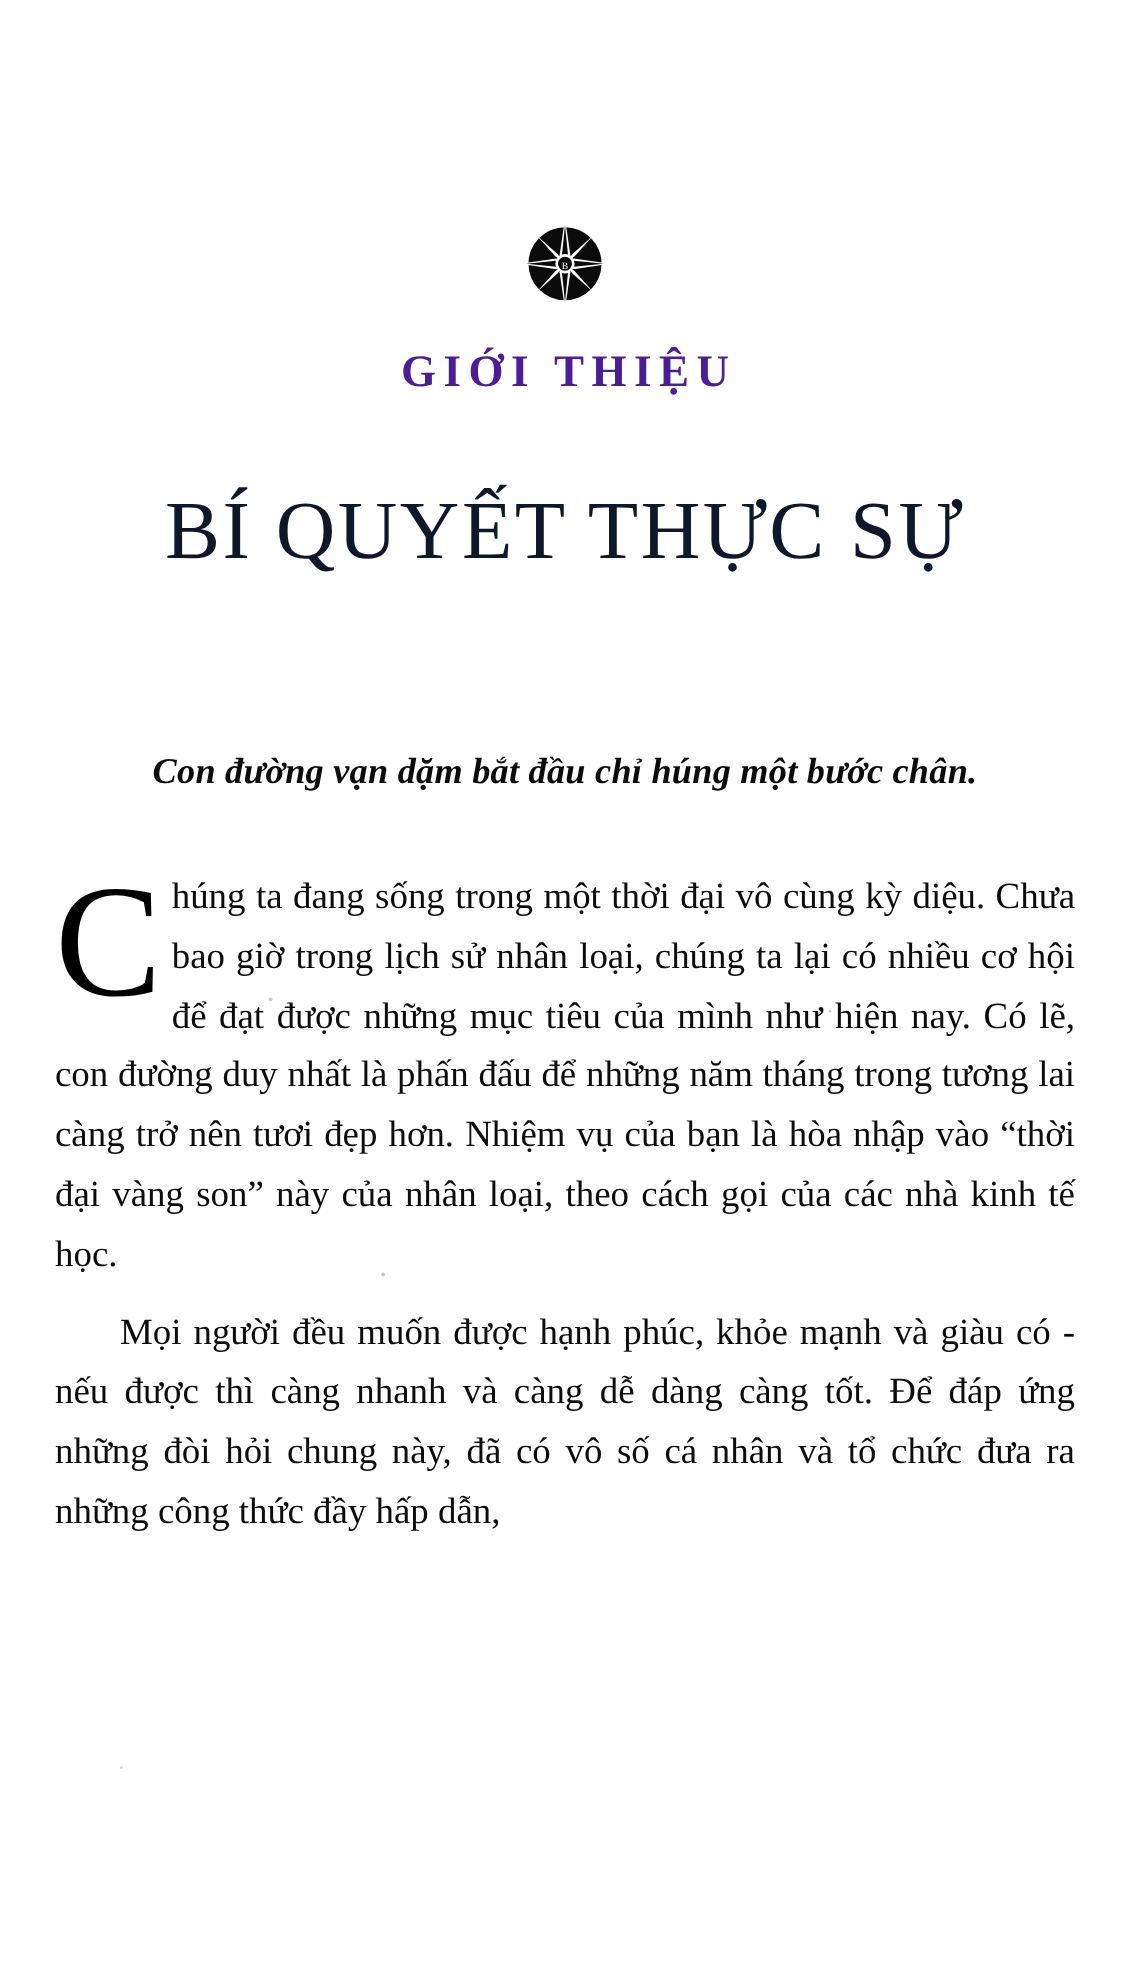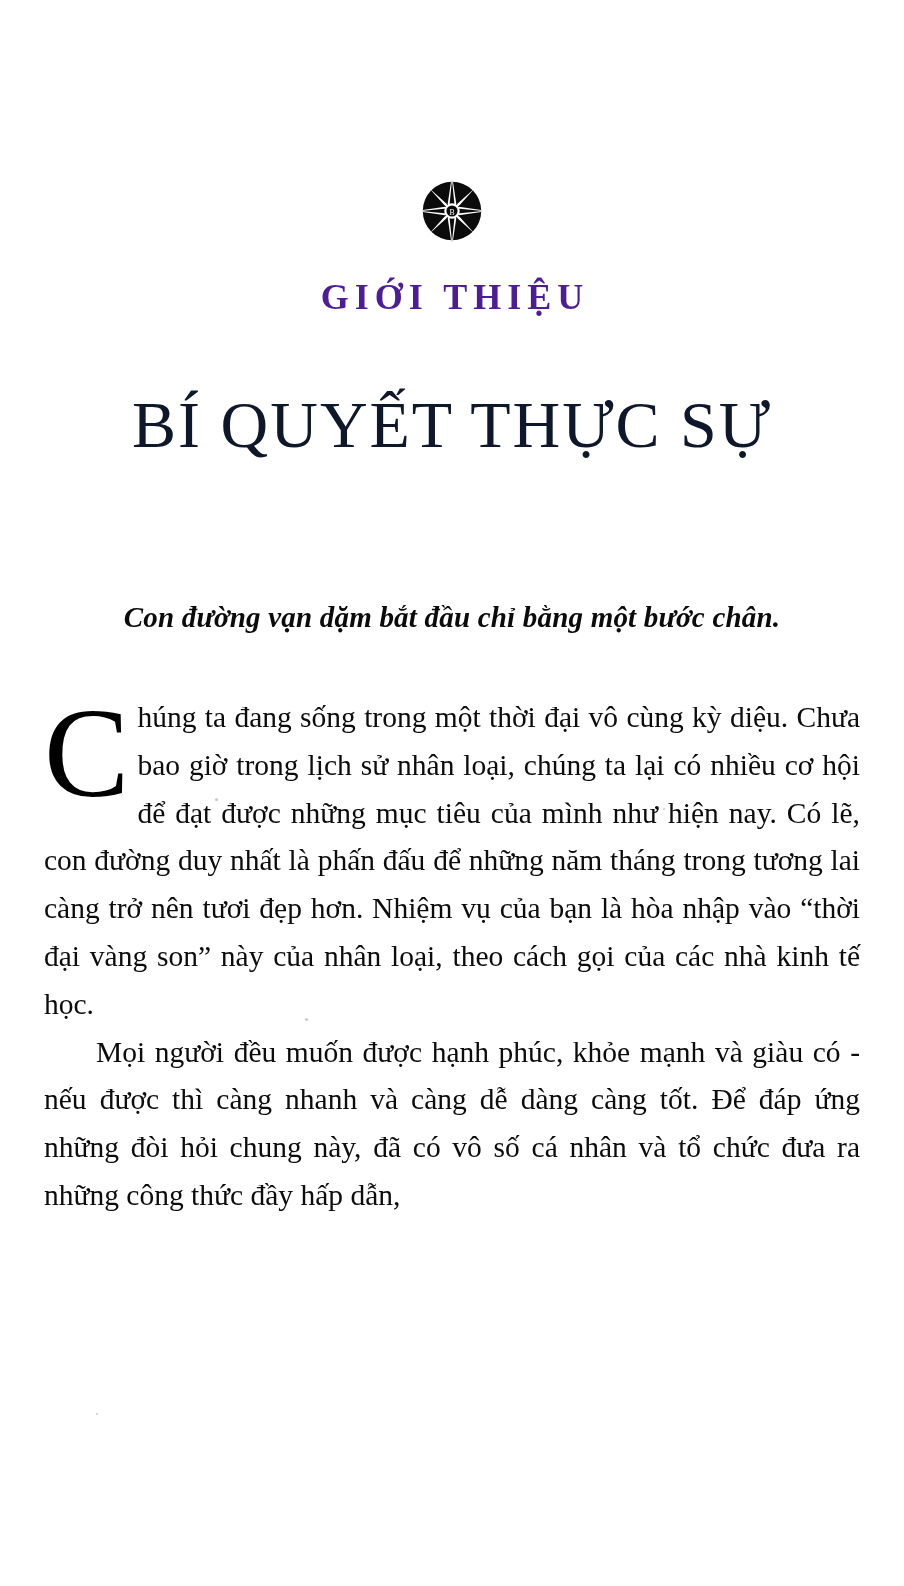--- a/index.html
+++ b/index.html
@@ -87,20 +87,21 @@
     line-height: 1.62;
     text-align: justify;
     text-justify: inter-word;
     color: #0c0c0c;
     hyphens: none;
   }
   .body-copy p {
     margin: 0;
   }
   .body-copy p + p {
+    margin-top: 14px;
     text-indent: 52px;
   }
   .dropcap-para {
     position: relative;
   }
   .dropcap {
     float: left;
     font-family: "Liberation Serif", "DejaVu Serif", serif;
     font-size: 128px;
     line-height: 0.84;
@@ -147,21 +148,21 @@
       <text x="50" y="54.5" font-size="9" fill="#ffffff" text-anchor="middle" font-family="Liberation Serif, serif">B</text>
     </svg>
   </div>
 
   <div class="section-label">GIỚI THIỆU</div>
 
   <div class="title-block">
     <div class="title-line">BÍ QUYẾT THỰC SỰ</div>
   </div>
 
-  <div class="epigraph">Con đường vạn dặm bắt đầu chỉ bằng một bước chân.</div>
+  <div class="epigraph">Con đường vạn dặm bắt đầu chỉ húng một bước chân.</div>
 
   <div class="body-copy">
     <p class="dropcap-para"><span class="dropcap">C</span><span>húng ta đang sống trong một thời đại vô cùng kỳ diệu. Chưa bao giờ trong lịch sử nhân loại, chúng ta lại có nhiều cơ hội để đạt được những mục tiêu của mình như hiện nay. Có lẽ, con đường duy nhất là phấn đấu để những năm tháng trong tương lai càng trở nên tươi đẹp hơn. Nhiệm vụ của bạn là hòa nhập vào “thời đại vàng son” này của nhân loại, theo cách gọi của các nhà kinh tế học.</span></p>
     <p>Mọi người đều muốn được hạnh phúc, khỏe mạnh và giàu có - nếu được thì càng nhanh và càng dễ dàng càng tốt. Để đáp ứng những đòi hỏi chung này, đã có vô số cá nhân và tổ chức đưa ra những công thức đầy hấp dẫn,</p>
   </div>
 
   <span class="speckle" style="left:215px; top:630px; width:3px; height:3px;"></span>
   <span class="speckle" style="left:305px; top:850px; width:3px; height:3px;"></span>
   <span class="speckle" style="left:663px; top:640px; width:2px; height:2px;"></span>
   <span class="speckle" style="left:96px; top:1245px; width:2px; height:2px;"></span>

